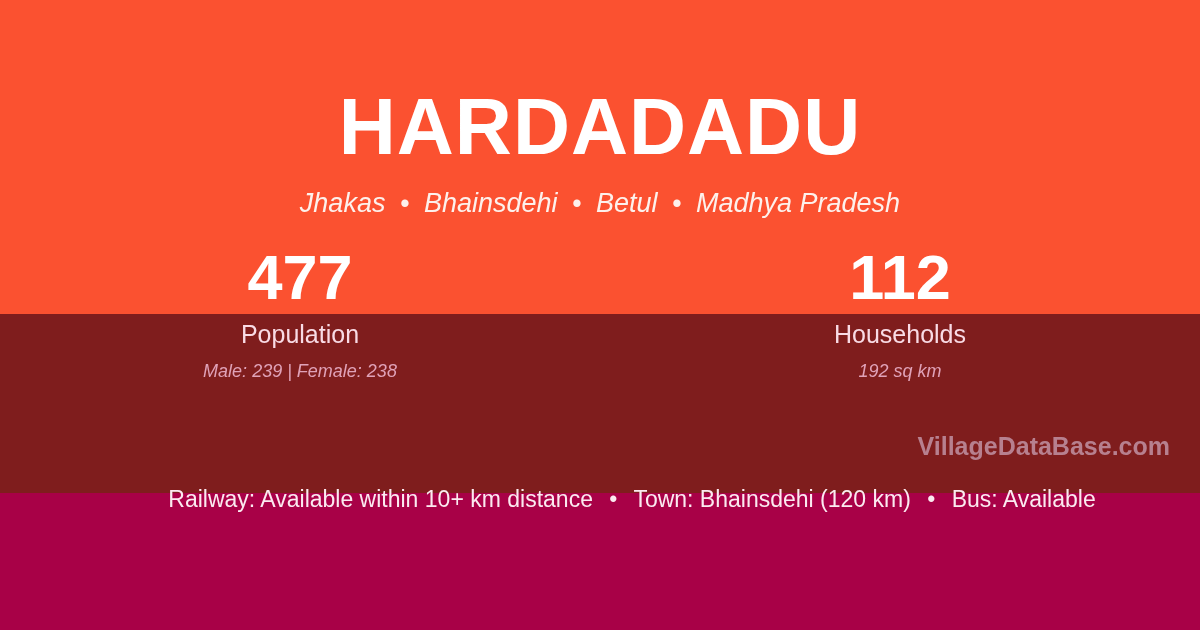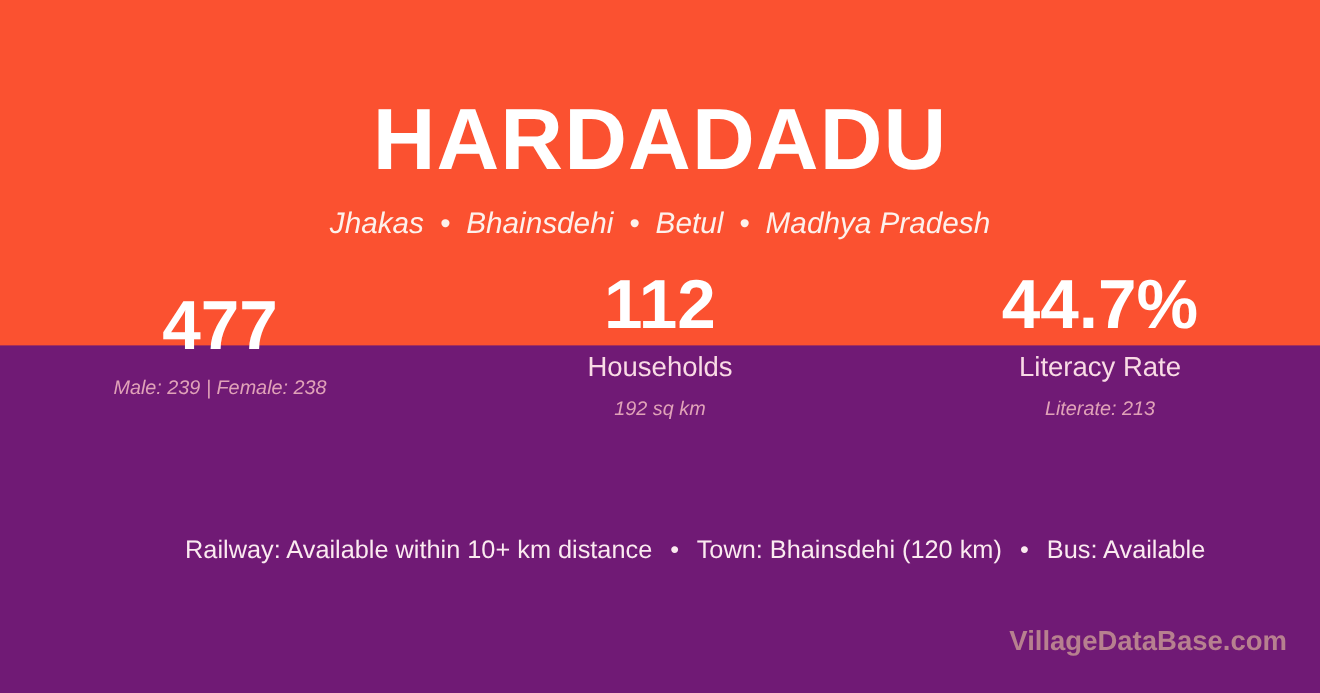--- a/index.html
+++ b/index.html
@@ -11,22 +11,22 @@
     width: 1200px;
     height: 630px;
     overflow: hidden;
     font-family: "Liberation Sans", sans-serif;
     background: #a80147;
   }
 
   .card {
     position: relative;
     width: 1200px;
-    height: 630px;
-    background: #701a75;
+    height: 493px;
+    background: #7f1d1d;
   }
 
   
   .band-top {
     position: absolute;
     left: 0;
     top: 0;
     width: 1200px;
     height: 314px;
     background: #fb5130;
@@ -165,34 +165,30 @@
       <span>Betul</span>
       <span class="breadcrumb-sep">•</span>
       <span>Madhya Pradesh</span>
     </div>
   </div>
 
   <div class="stats-row">
 
     <div class="stat">
       <div class="stat-value">477</div>
+      <div class="stat-label">Population</div>
       <div class="stat-detail">Male: 239 | Female: 238</div>
     </div>
 
     <div class="stat">
       <div class="stat-value">112</div>
       <div class="stat-label">Households</div>
       <div class="stat-detail">192 sq km</div>
     </div>
 
-    <div class="stat">
-      <div class="stat-value">44.7%</div>
-      <div class="stat-label">Literacy Rate</div>
-      <div class="stat-detail">Literate: 213</div>
-    </div>
 
   </div>
 
   <div class="amenities">
     <span>Railway: Available within 10+ km distance</span>
     <span class="amenity-sep">•</span>
     <span>Town: Bhainsdehi (120 km)</span>
     <span class="amenity-sep">•</span>
     <span>Bus: Available</span>
   </div>

